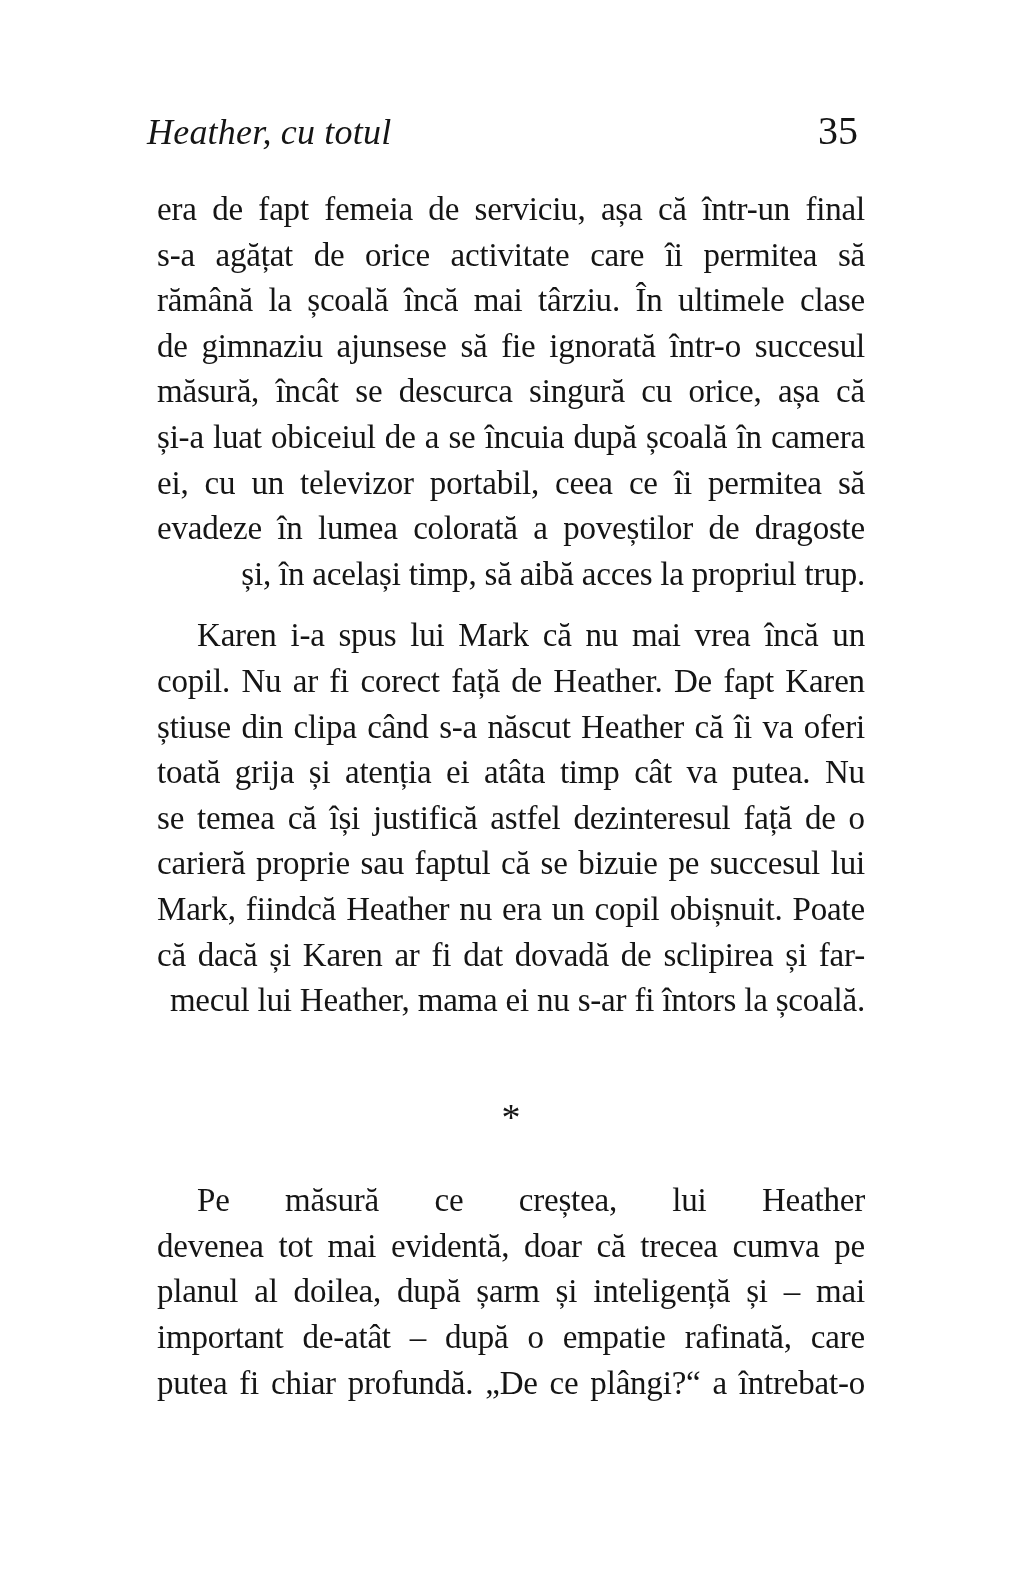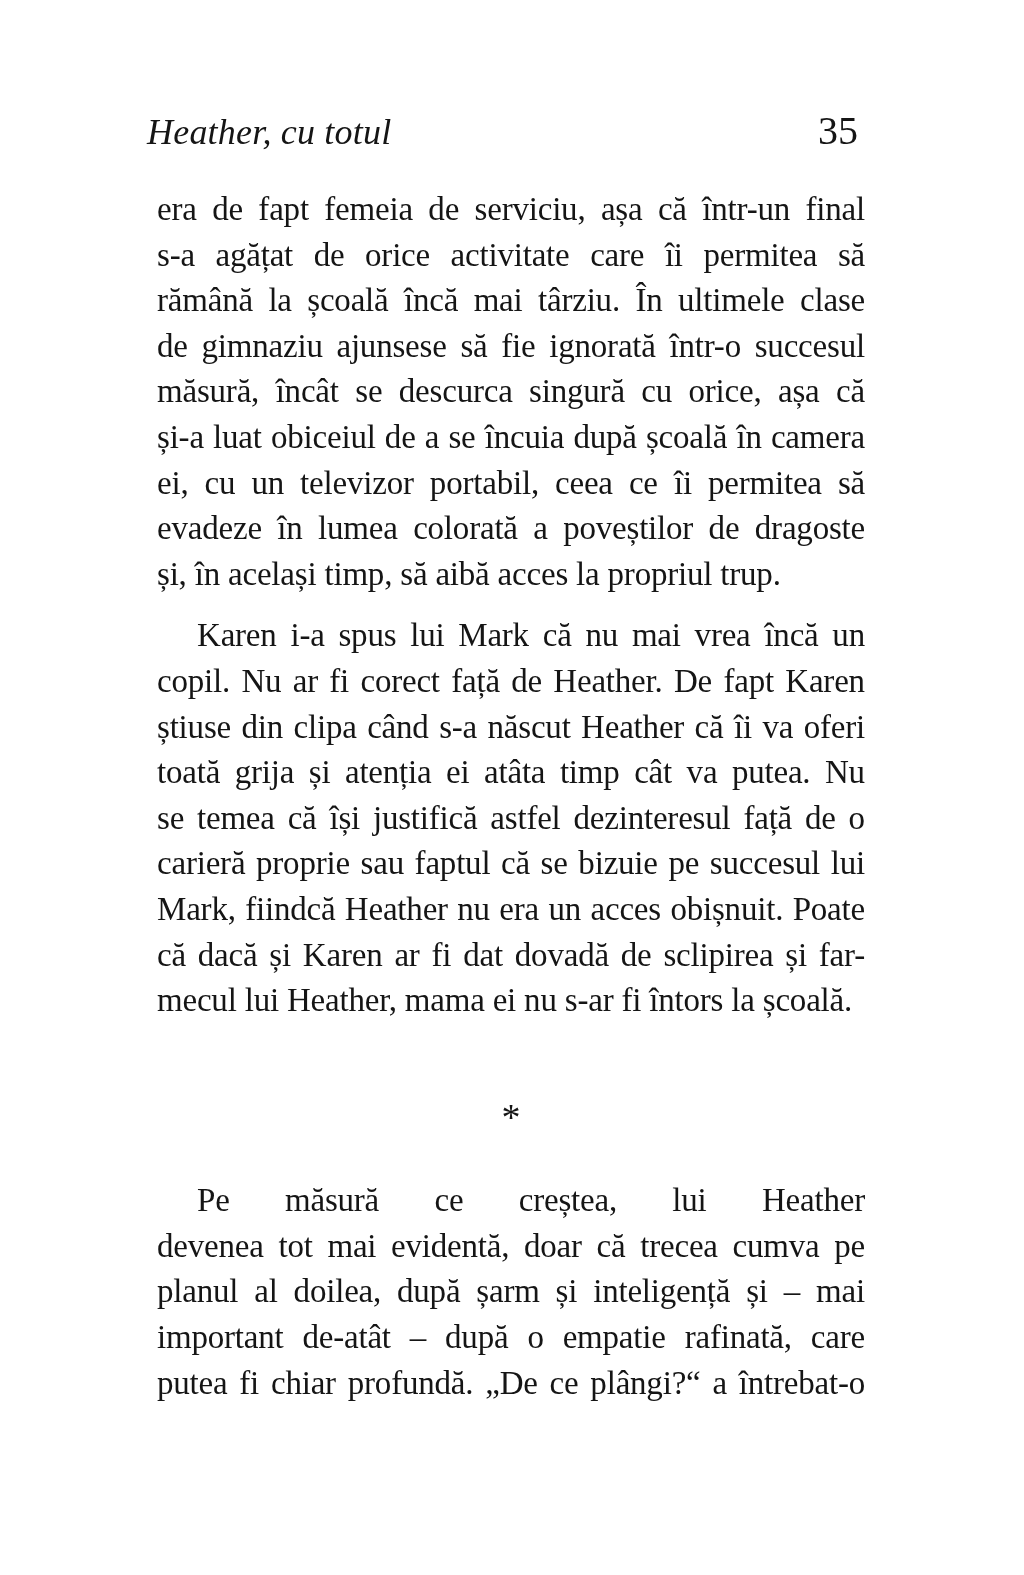--- a/index.html
+++ b/index.html
@@ -52,21 +52,21 @@
   .paragraph + .paragraph { margin-top: 16px; }
   .line {
     height: 45.6px;
     line-height: 45.6px;
   }
   .line.fill {
     display: flex;
     justify-content: space-between;
   }
   .line.fill span { white-space: pre; }
-  .line.plain { white-space: nowrap; }
+  .line.plain { white-space: nowrap; text-align: right; }
   .line.indent { padding-left: 40px; }
   .separator {
     margin: 71px 0 38px 0;
     height: 45.6px;
     line-height: 45.6px;
     font-size: 38px;
     text-align: center;
   }
 </style>
 </head>
@@ -248,21 +248,21 @@
           <span>succesul</span>
           <span>lui</span>
         </div>
         <div class="line fill">
           <span>Mark,</span>
           <span>fiindcă</span>
           <span>Heather</span>
           <span>nu</span>
           <span>era</span>
           <span>un</span>
-          <span>acces</span>
+          <span>copil</span>
           <span>obișnuit.</span>
           <span>Poate</span>
         </div>
         <div class="line fill">
           <span>că</span>
           <span>dacă</span>
           <span>și</span>
           <span>Karen</span>
           <span>ar</span>
           <span>fi</span>

